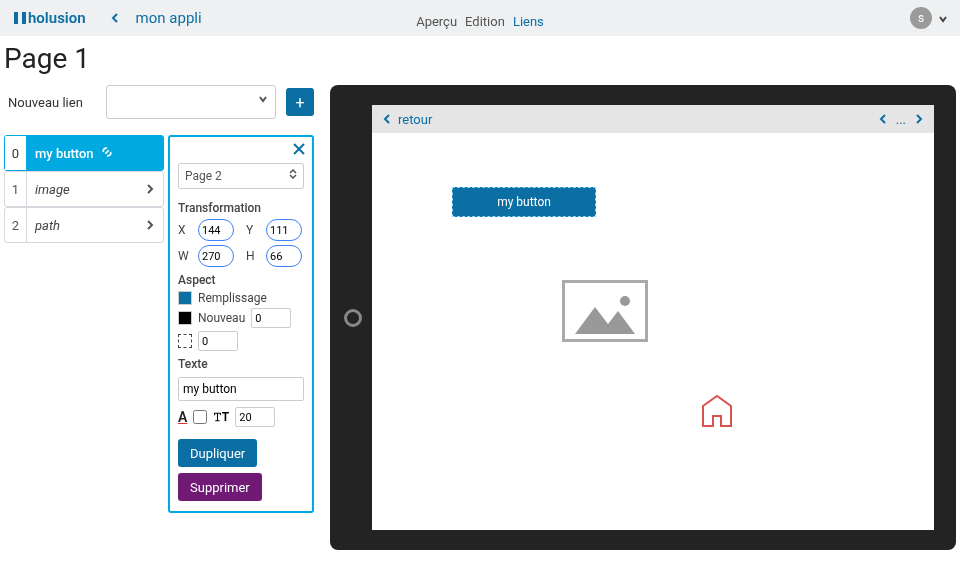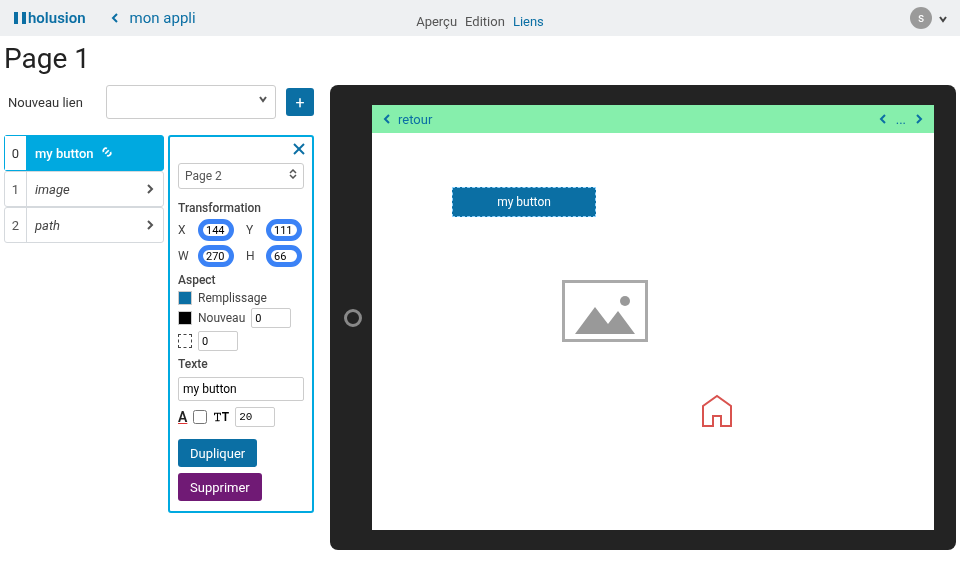--- a/index.html
+++ b/index.html
@@ -2,21 +2,21 @@
 <html><head>
 <meta charset="utf-8">
 <style>
 * { box-sizing: border-box; margin: 0; padding: 0; font-family: -apple-system, BlinkMacSystemFont, "Segoe UI", Roboto, sans-serif; }
 body { width: 960px; height: 567px; background: #fff; overflow: hidden; }
 
 
 .topbar { height: 36px; background: #eef0f2; display: flex; align-items: center; padding: 0 12px; position: relative; }
 .logo { display: flex; align-items: center; color: #0b6fa4; font-weight: 600; font-size: 15px; }
 .logo svg { width: 16px; height: 16px; fill: #0b6fa4; }
-.back-breadcrumb { display: flex; align-items: center; margin-left: 24px; color: #0b6fa4; font-size: 15px; gap: 10px; text-align: center; }
+.back-breadcrumb { display: flex; align-items: center; margin-left: 24px; color: #0b6fa4; font-size: 15px; gap: 16px; text-align: center; }
 .back-breadcrumb svg { width: 10px; height: 10px; stroke: #0b6fa4; stroke-width: 2; fill: none; }
 .center-tabs { position: absolute; left: 50%; transform: translateX(-50%); display: flex; gap: 8px; font-size: 13px; color: #555; }
 .center-tabs .tab { cursor: pointer; margin-top: 7px; }
 .center-tabs .tab.active { color: #0b6fa4; }
 .user-area { margin-left: auto; display: flex; align-items: center; gap: 6px; }
 .avatar { width: 22px; height: 22px; border-radius: 50%; background: #9a9a9a; color: #fff; font-size: 12px; display: flex; align-items: center; justify-content: center; }
 .caret-down svg { width: 10px; height: 10px; stroke: #444; stroke-width: 2; fill: none; }
 
 
 .page-title { font-size: 28px; font-weight: 400; color: #222; padding: 6px 4px 10px; }
@@ -45,41 +45,41 @@
 
 .detail-panel { flex: 1; border: 2px solid #00a9e0; border-radius: 3px; padding: 6px 8px 10px; position: relative; margin-left: 4px; min-width: 140px; }
 .detail-close { position: absolute; top: 4px; right: 6px; color: #0b6fa4; cursor: pointer; }
 .detail-close svg { width: 14px; height: 14px; stroke: #0b6fa4; stroke-width: 2; fill: none; }
 .detail-select { width: 100%; height: 26px; border: 1px solid #ccc; border-radius: 3px; font-size: 12px; padding: 4px 6px; margin-top: 20px; margin-bottom: 6px; appearance: none; background: #fff; color: #555; }
 .detail-select-wrap { position: relative; }
 .detail-select-wrap svg { position: absolute; right: 6px; top: 26px; width: 10px; height: 10px; stroke: #555; stroke-width: 1.5; fill: none; pointer-events: none; }
 
 .section-label { font-size: 12px; color: #444; font-weight: 500; margin: 6px 0 4px; }
 .transform-grid { display: grid; grid-template-columns: 16px 44px 16px 44px; gap: 4px; align-items: center; font-size: 12px; color: #444; }
-.transform-grid input { width: 36px; height: 22px; border: 5px solid #3b82f6; border-radius: 11px; font-size: 11px; padding: 0 3px; }
+.transform-grid input { width: 36px; height: 22px; border: 1px solid #3b82f6; border-radius: 11px; font-size: 11px; padding: 0 3px; }
 .aspect-row { display: flex; align-items: center; gap: 6px; font-size: 12px; color: #444; margin: 3px 0; }
 .color-swatch { width: 14px; height: 14px; border: 1px solid #ccc; }
 .aspect-row input[type=text] { width: 40px; height: 20px; border: 1px solid #ccc; border-radius: 2px; font-size: 11px; padding: 0 3px; }
 .dashed-icon { width: 14px; height: 14px; border: 1px dashed #444; }
 .text-input { width: 100%; height: 24px; border: 1px solid #ccc; border-radius: 2px; font-size: 12px; padding: 0 4px; margin: 2px 0; }
 .text-row { display: flex; align-items: center; gap: 6px; margin-top: 4px; }
 .text-row .font-a { font-size: 14px; font-weight: 600; text-decoration: underline; text-decoration-color: #d33; color: #222; }
 .text-row input[type=checkbox] { width: 14px; height: 14px; }
 .text-row .tt { font-size: 12px; font-weight: 600; }
-.text-row input[type=text] { width: 40px; height: 20px; border: 1px solid #ccc; border-radius: 2px; font-size: 11px; padding: 8px 3px; font-family: Liberation Mono, monospace; }
+.text-row input[type=text] { width: 40px; height: 20px; border: 1px solid #ccc; border-radius: 2px; font-size: 11px; padding: 8px 3px; }
 .btn-row { display: flex; flex-direction: column; gap: 6px; align-items: flex-start; margin-top: 12px; }
 .btn-row button { height: 28px; border: none; border-radius: 3px; font-size: 13px; padding: 0 12px; cursor: pointer; color: #fff; }
 .btn-dup { background: #0b6fa4; }
 .btn-del { background: #701a75; }
 
 
 .device-frame { flex: 1; background: #232323; border-radius: 8px; margin-left: 12px; padding: 20px 22px 20px 42px; position: relative; height: 465px; }
 .home-circle { position: absolute; left: 14px; top: 50%; transform: translateY(-50%); width: 18px; height: 18px; border: 3px solid #888; border-radius: 50%; }
 .device-screen { background: #fff; width: 100%; height: 100%; position: relative; overflow: hidden; }
-.screen-bar { height: 28px; background: #86efac; display: flex; align-items: center; padding: 0 10px; justify-content: space-between; }
+.screen-bar { height: 28px; background: #e5e5e5; display: flex; align-items: center; padding: 0 10px; justify-content: space-between; }
 .screen-back { display: flex; align-items: center; gap: 6px; color: #0b6fa4; font-size: 13px; }
 .screen-back svg { width: 10px; height: 10px; stroke: #0b6fa4; stroke-width: 2; fill: none; }
 .screen-nav { display: flex; align-items: center; gap: 8px; color: #0b6fa4; font-size: 13px; }
 .screen-nav svg { width: 10px; height: 10px; stroke: #0b6fa4; stroke-width: 2; fill: none; }
 
 .canvas-button { position: absolute; background: #0b6fa4; color: #fff; font-size: 12px; display: flex; align-items: center; justify-content: center; border: 1px dashed #8fd3ff; }
 .canvas-image { position: absolute; border: 3px solid #aaa; background: #fff; width: 86px; height: 62px; left: 190px; top: 175px; display: flex; align-items: flex-end; justify-content: center; }
 .canvas-image svg { width: 70px; height: 50px; fill: #999; }
 .canvas-home { position: absolute; left: 325px; top: 285px; }
 .canvas-home svg { width: 40px; height: 40px; stroke: #d9534f; stroke-width: 2; fill: none; }

